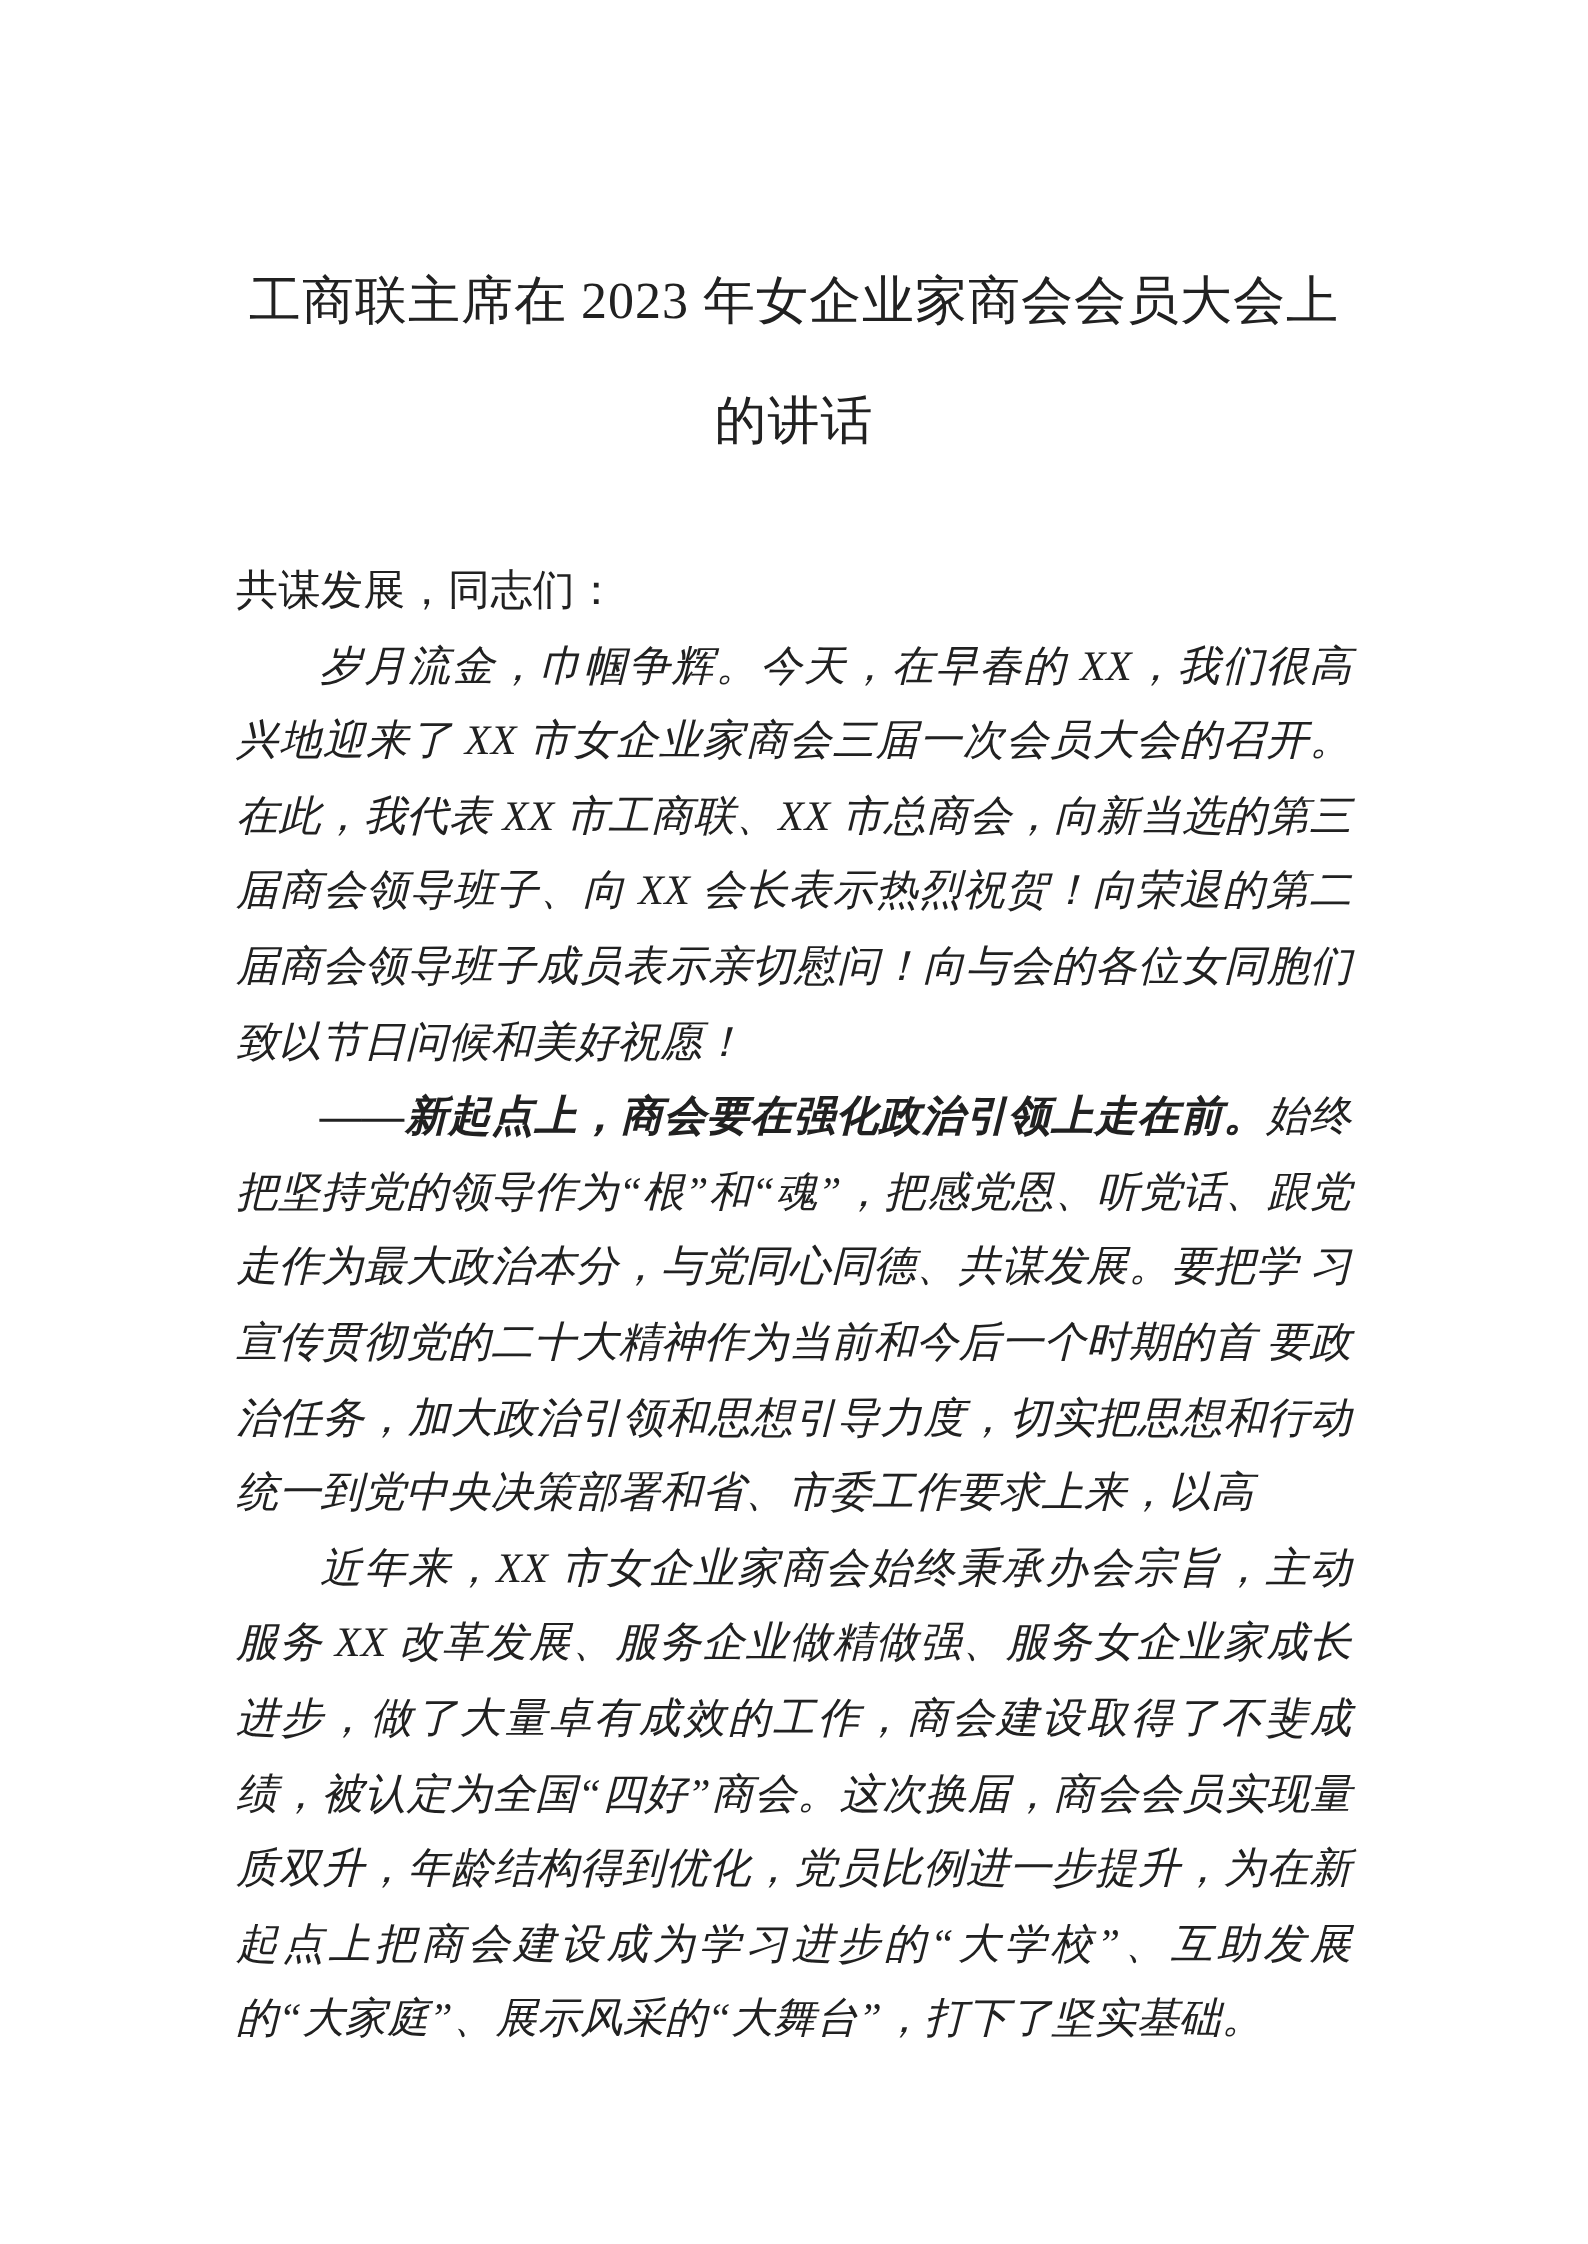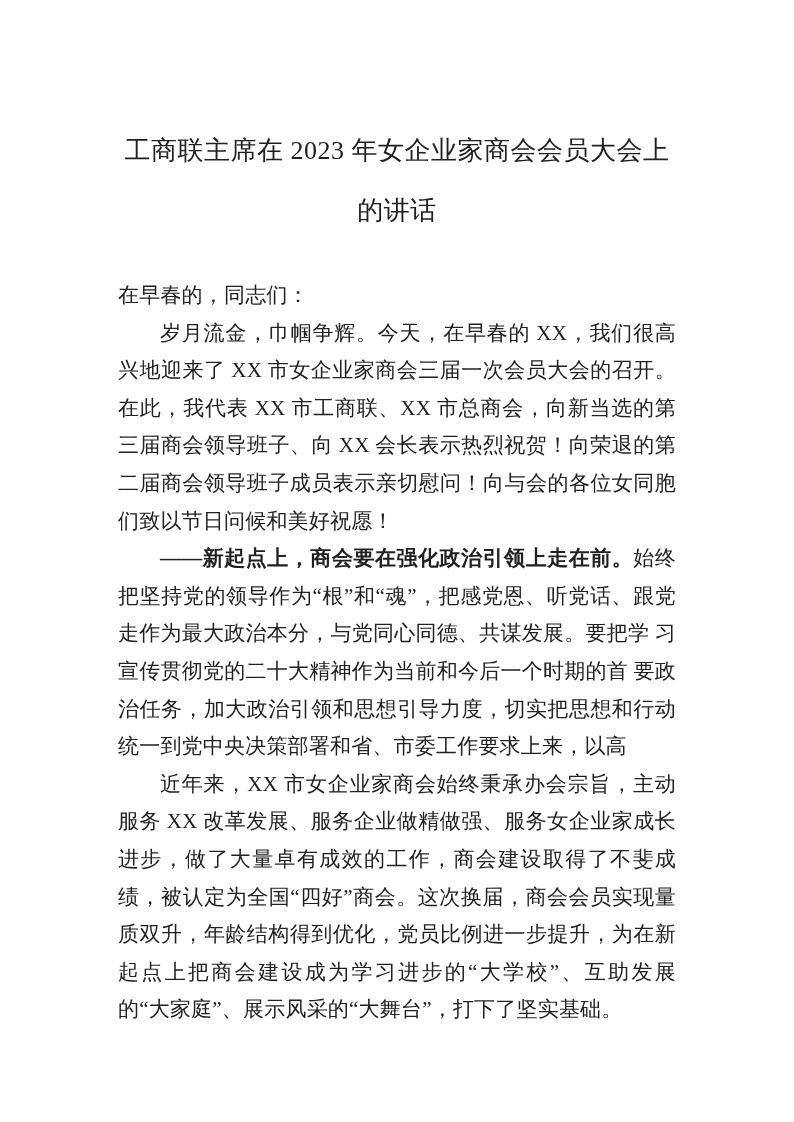--- a/index.html
+++ b/index.html
@@ -35,35 +35,36 @@
     text-justify: inter-ideograph;
     letter-spacing: 0.2px;
   }
   .salutation {
     margin: 0;
     text-indent: 0;
   }
   .para {
     margin: 0;
     text-indent: 2em;
+    font-style: italic;
   }
   .para .lead-bold {
     font-weight: 700;
   }
 </style>
 </head>
 <body>
 
 <div class="page">
 
   <h1 class="doc-title">工商联主席在 2023 年女企业家商会会员大会上的讲话</h1>
 
   <div class="doc-body">
 
-    <p class="salutation">在早春的，同志们：</p>
+    <p class="salutation">共谋发展，同志们：</p>
 
     <p class="para">岁月流金，巾帼争辉。今天，在早春的 XX，我们很高兴地迎来了 XX 市女企业家商会三届一次会员大会的召开。在此，我代表 XX 市工商联、XX 市总商会，向新当选的第三届商会领导班子、向 XX 会长表示热烈祝贺！向荣退的第二届商会领导班子成员表示亲切慰问！向与会的各位女同胞们致以节日问候和美好祝愿！</p>
 
     <p class="para"><span class="lead-bold">——新起点上，商会要在强化政治引领上走在前。</span><span>始终把坚持党的领导作为“根”和“魂”，把感党恩、听党话、跟党走作为最大政治本分，与党同心同德、共谋发展。要把学 习宣传贯彻党的二十大精神作为当前和今后一个时期的首 要政治任务，加大政治引领和思想引导力度，切实把思想和行动统一到党中央决策部署和省、市委工作要求上来，以高</span></p>
 
     <p class="para">近年来，XX 市女企业家商会始终秉承办会宗旨，主动服务 XX 改革发展、服务企业做精做强、服务女企业家成长进步，做了大量卓有成效的工作，商会建设取得了不斐成绩，被认定为全国“四好”商会。这次换届，商会会员实现量质双升，年龄结构得到优化，党员比例进一步提升，为在新起点上把商会建设成为学习进步的“大学校”、互助发展的“大家庭”、展示风采的“大舞台”，打下了坚实基础。</p>
 
   </div>
 </div>
 

